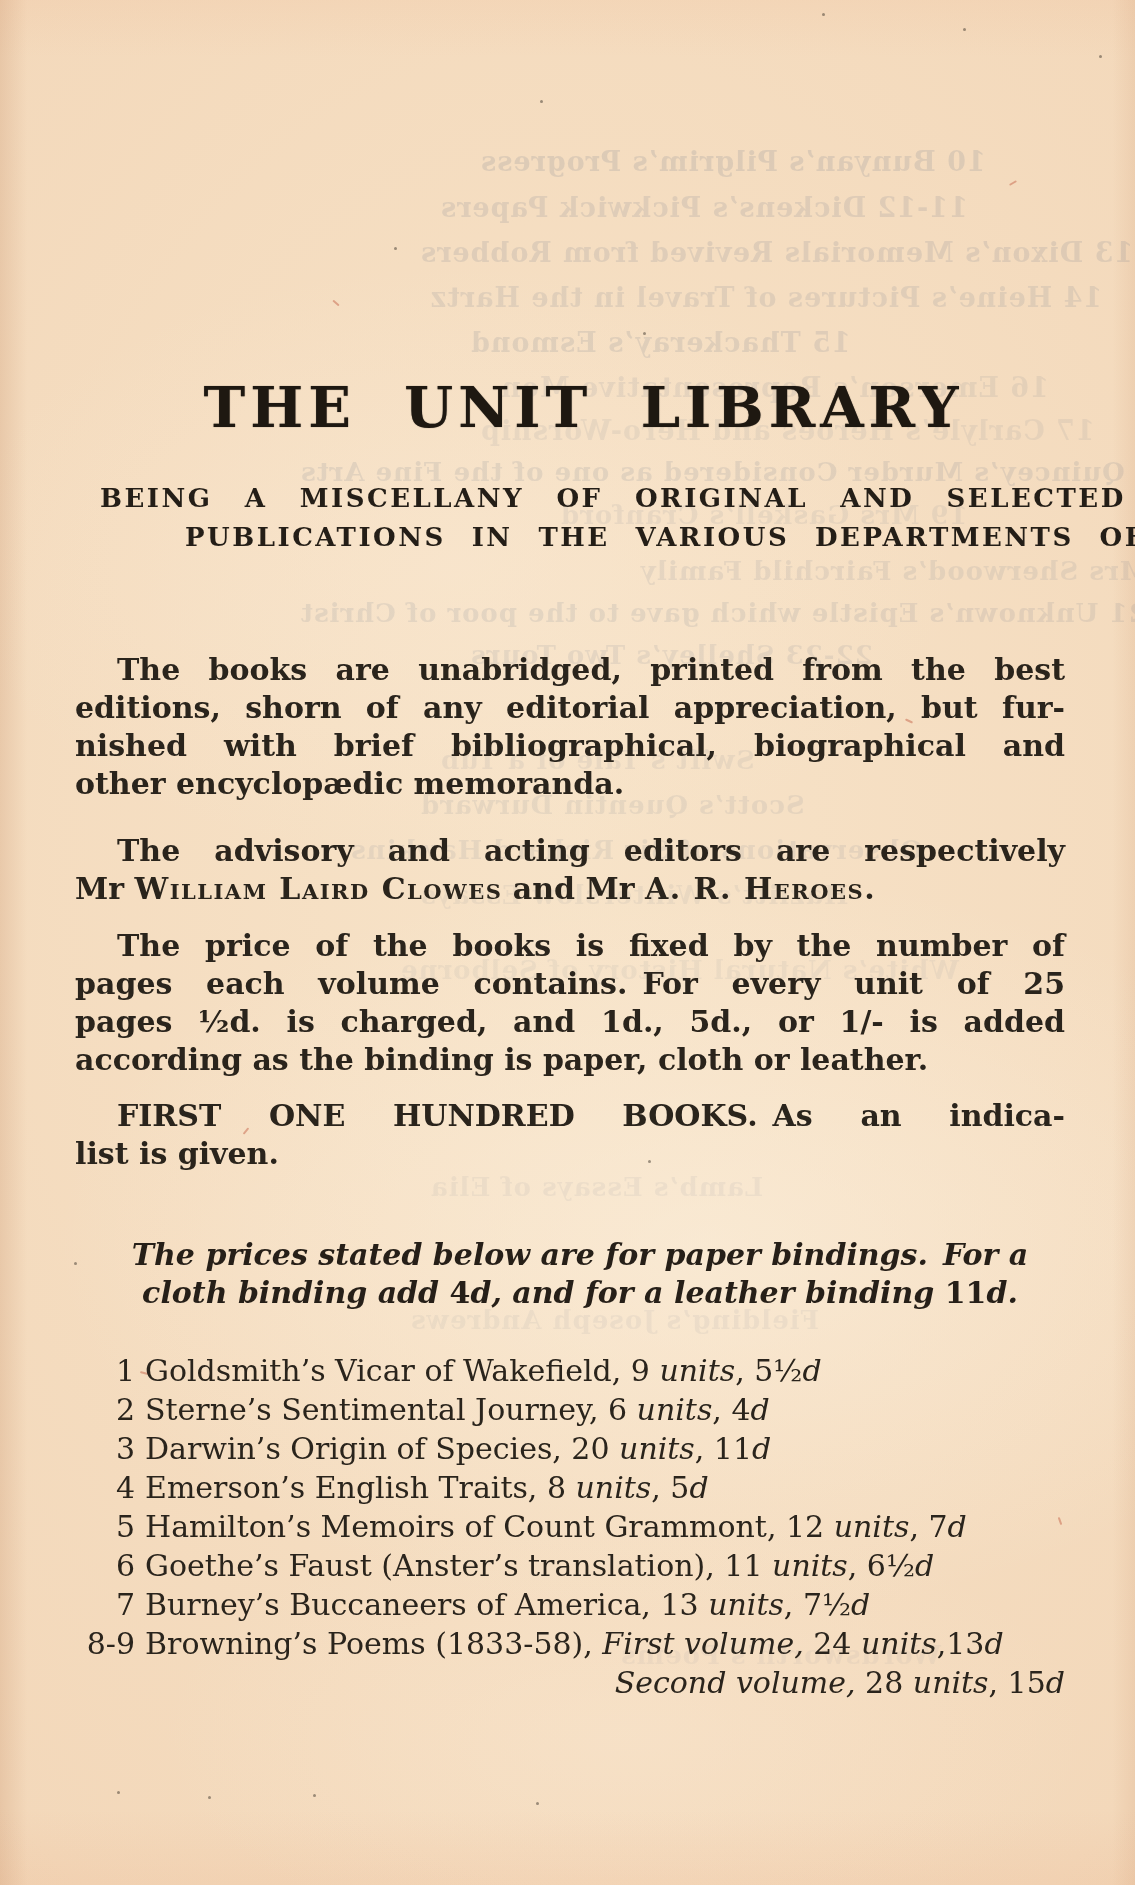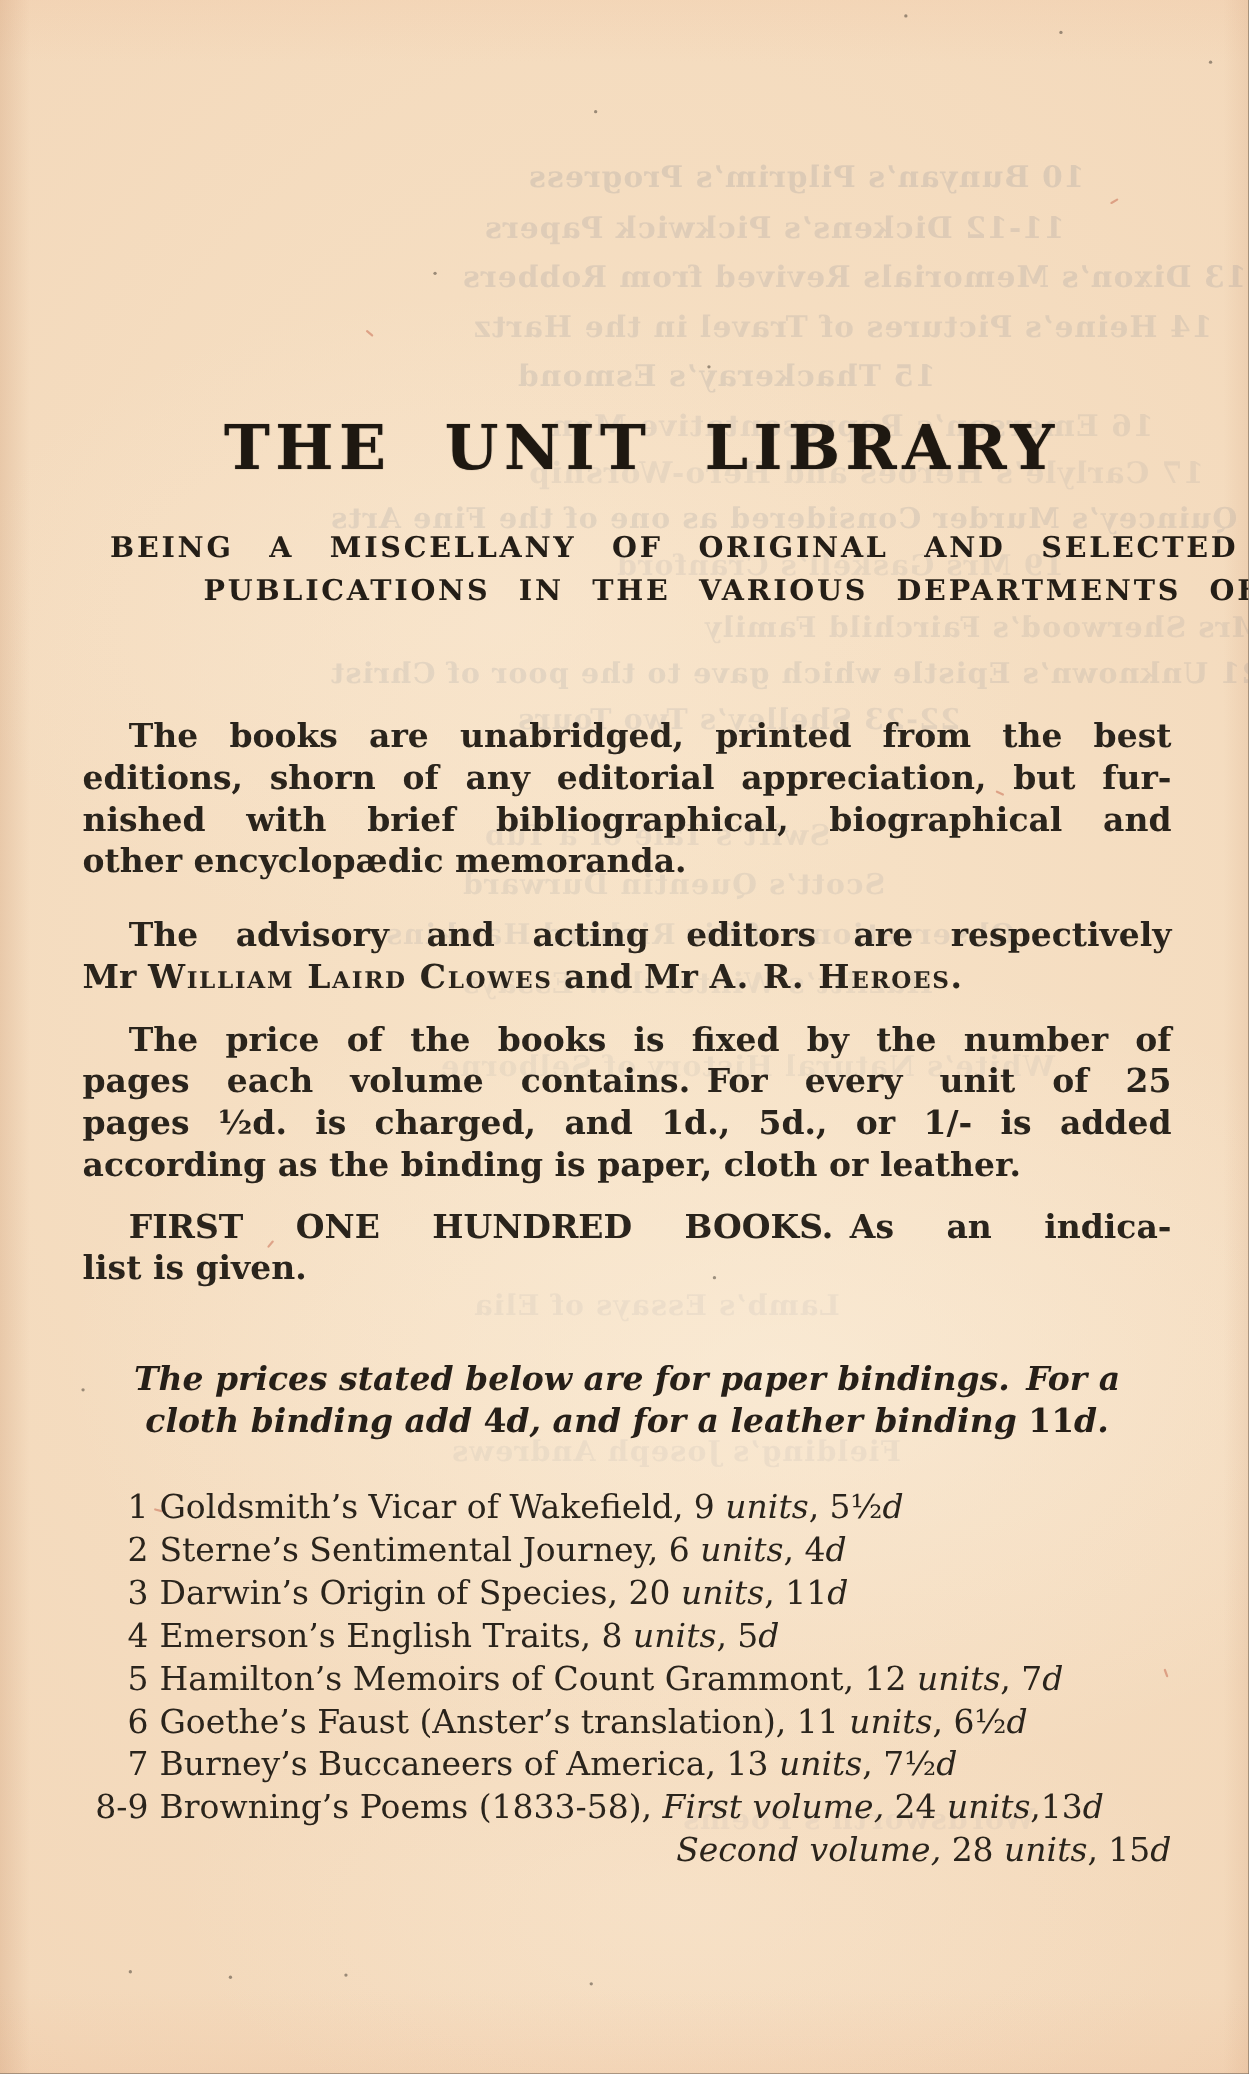--- a/index.html
+++ b/index.html
@@ -19,21 +19,21 @@
   .doc-title{
     position:absolute;top:336px;left:16px;width:100%;text-align:center;
     font-size:56px;font-weight:bold;letter-spacing:5px;word-spacing:24px;
     color:#1e1811;text-shadow:0 0 1px rgba(30,24,17,.6);
   }
   .subtitle{position:absolute;top:479px;left:75px;width:1000px;font-weight:bold;
     font-size:26px;line-height:39px;letter-spacing:2.5px;color:#241e17;white-space:nowrap;}
   .para{position:absolute;left:75px;width:990px;font-size:30px;line-height:38px;}
   .bline{display:block;font-weight:bold;}
   .jline{text-align:justify;text-align-last:justify;}
-  .note{position:absolute;top:1236px;left:75px;width:990px;font-size:30px;line-height:38px;
+  .note{position:absolute;top:1236px;left:85px;width:990px;font-size:30px;line-height:38px;
     text-align:center;color:#261f18;}
   .book-list{position:absolute;top:1351px;left:75px;width:990px;font-size:30px;line-height:39px;}
   .book-row{position:relative;padding-left:70px;white-space:nowrap;height:39px;}
   .book-row.right{text-align:right;padding-left:0;}
   .book-num{position:absolute;left:0;top:0;width:60px;text-align:right;}
   .it{font-style:italic;}
   .sc{font-variant:small-caps;letter-spacing:1.5px;}
   .ghost{position:absolute;inset:0;pointer-events:none;}
   .ghost span{position:absolute;font-weight:bold;transform:scaleX(-1);
     white-space:nowrap;color:#5d6c84;filter:blur(.7px);letter-spacing:1px;}

